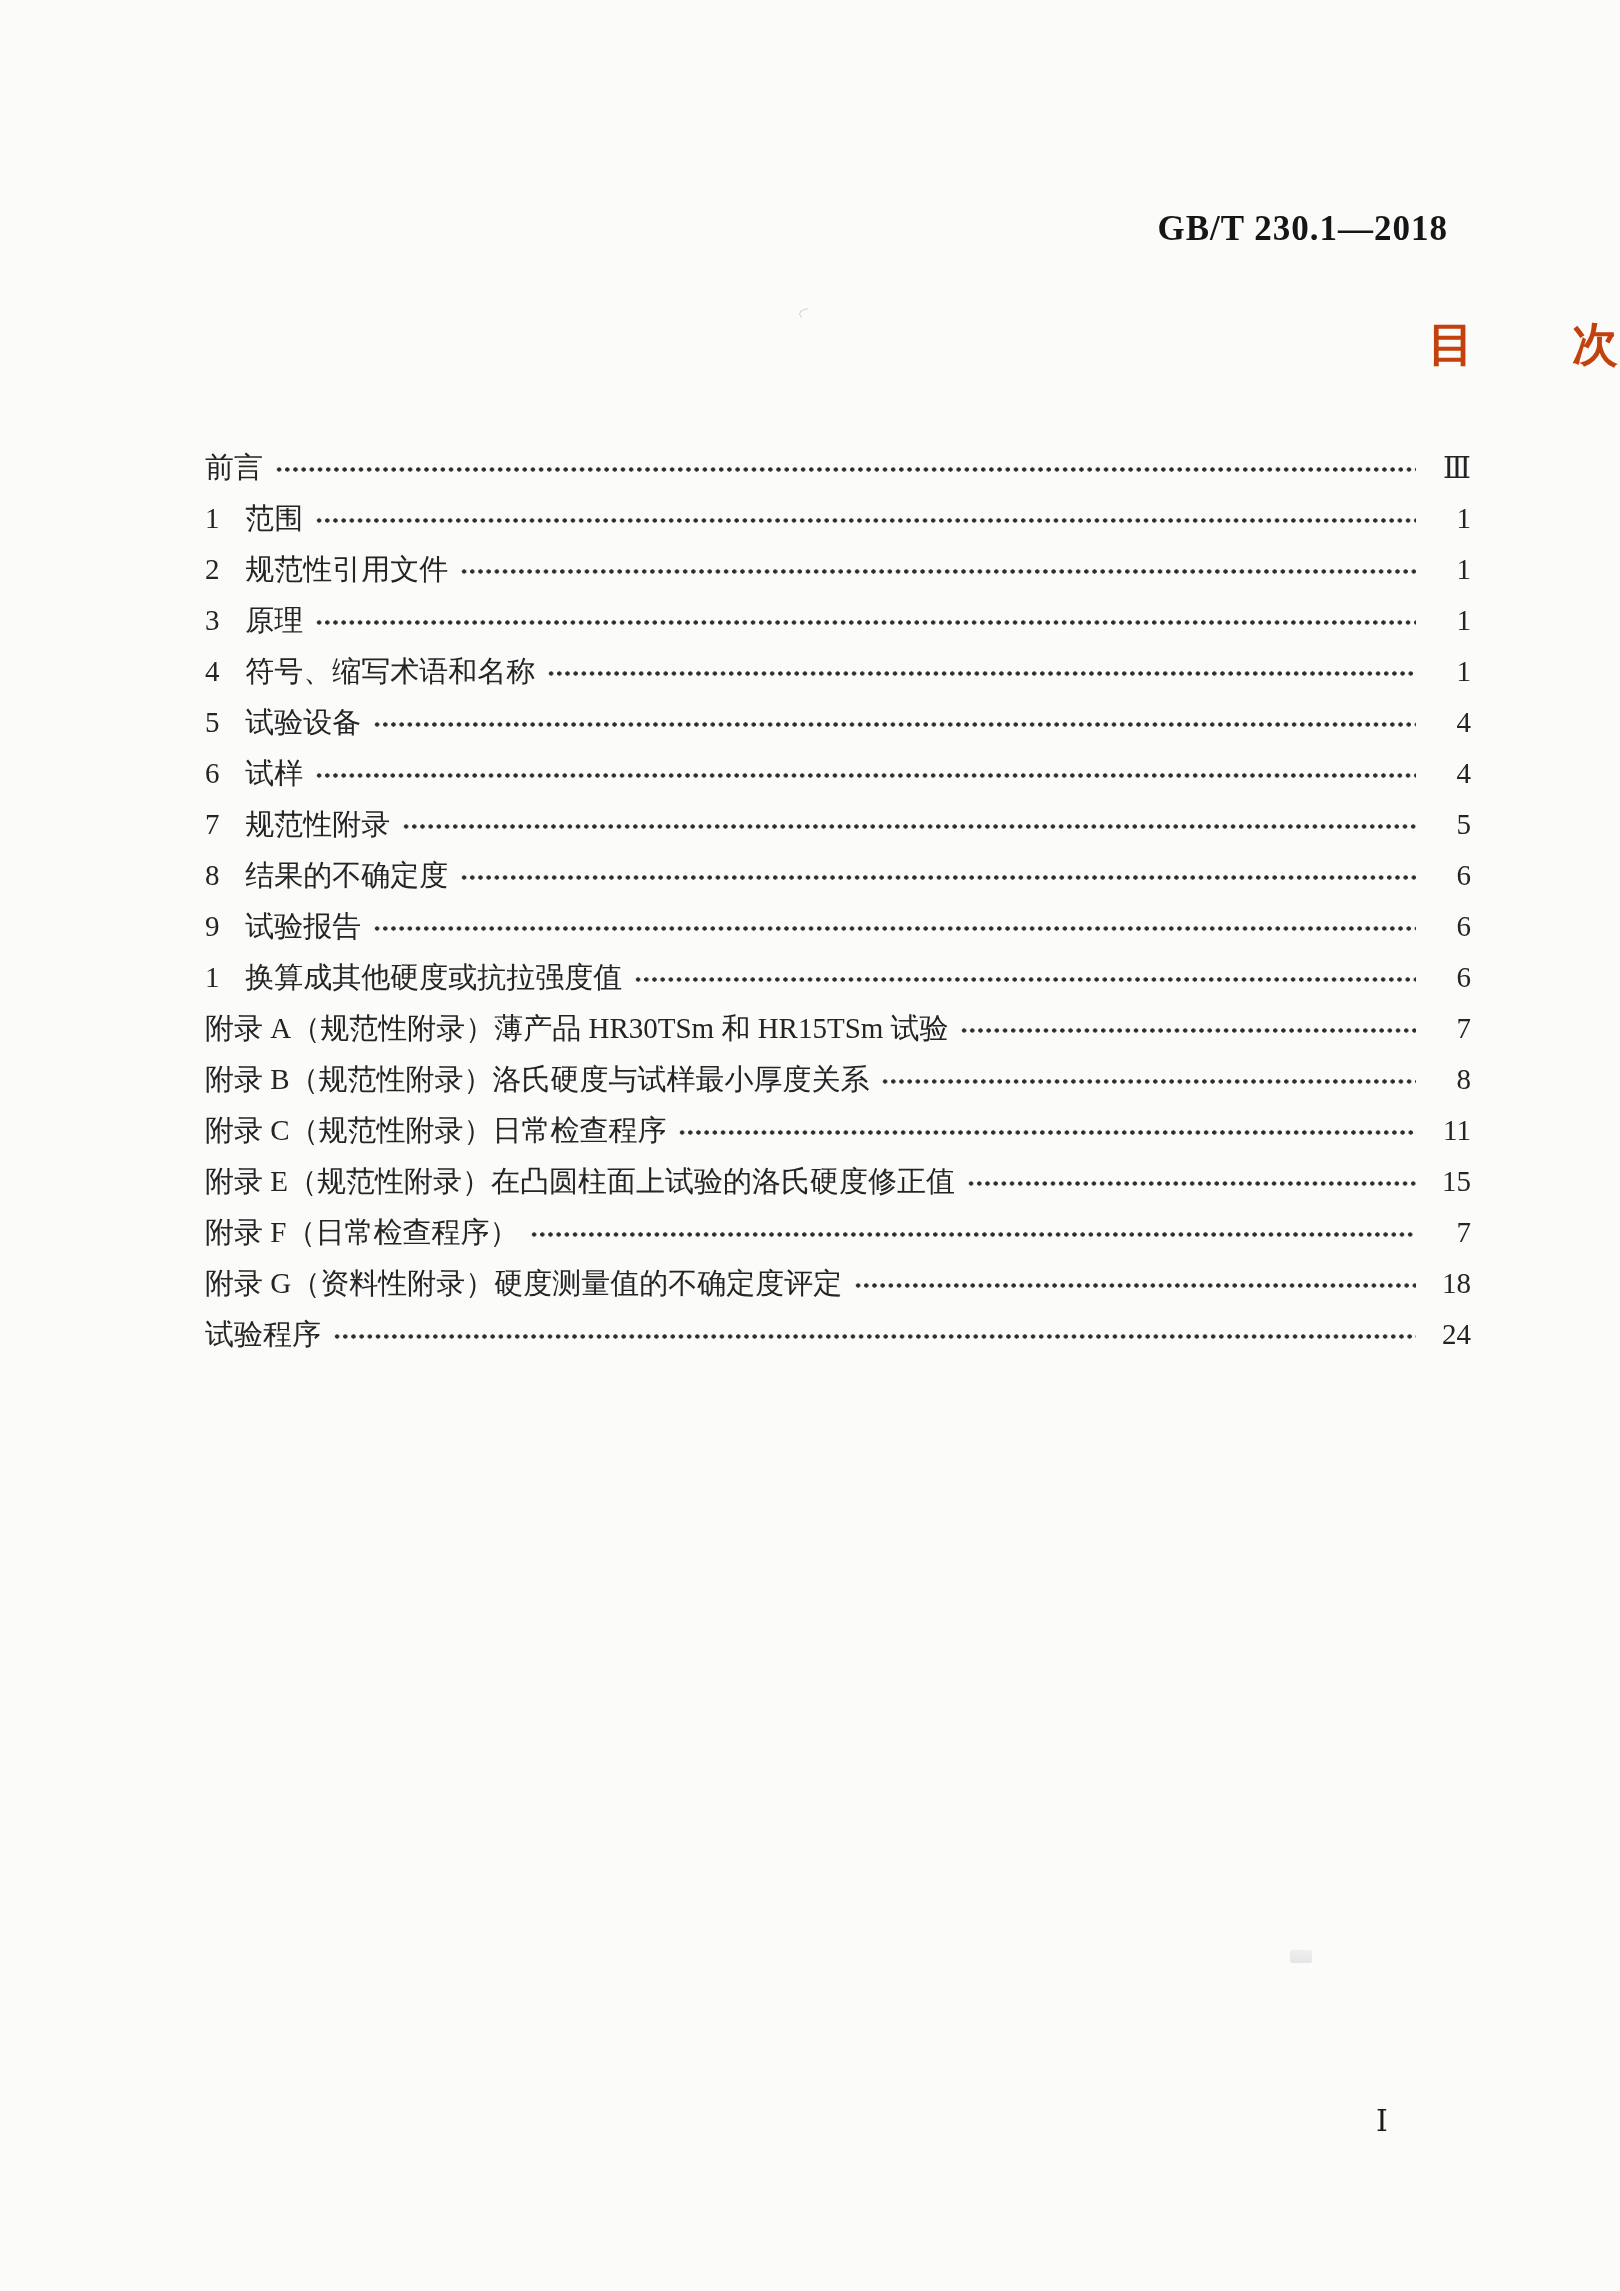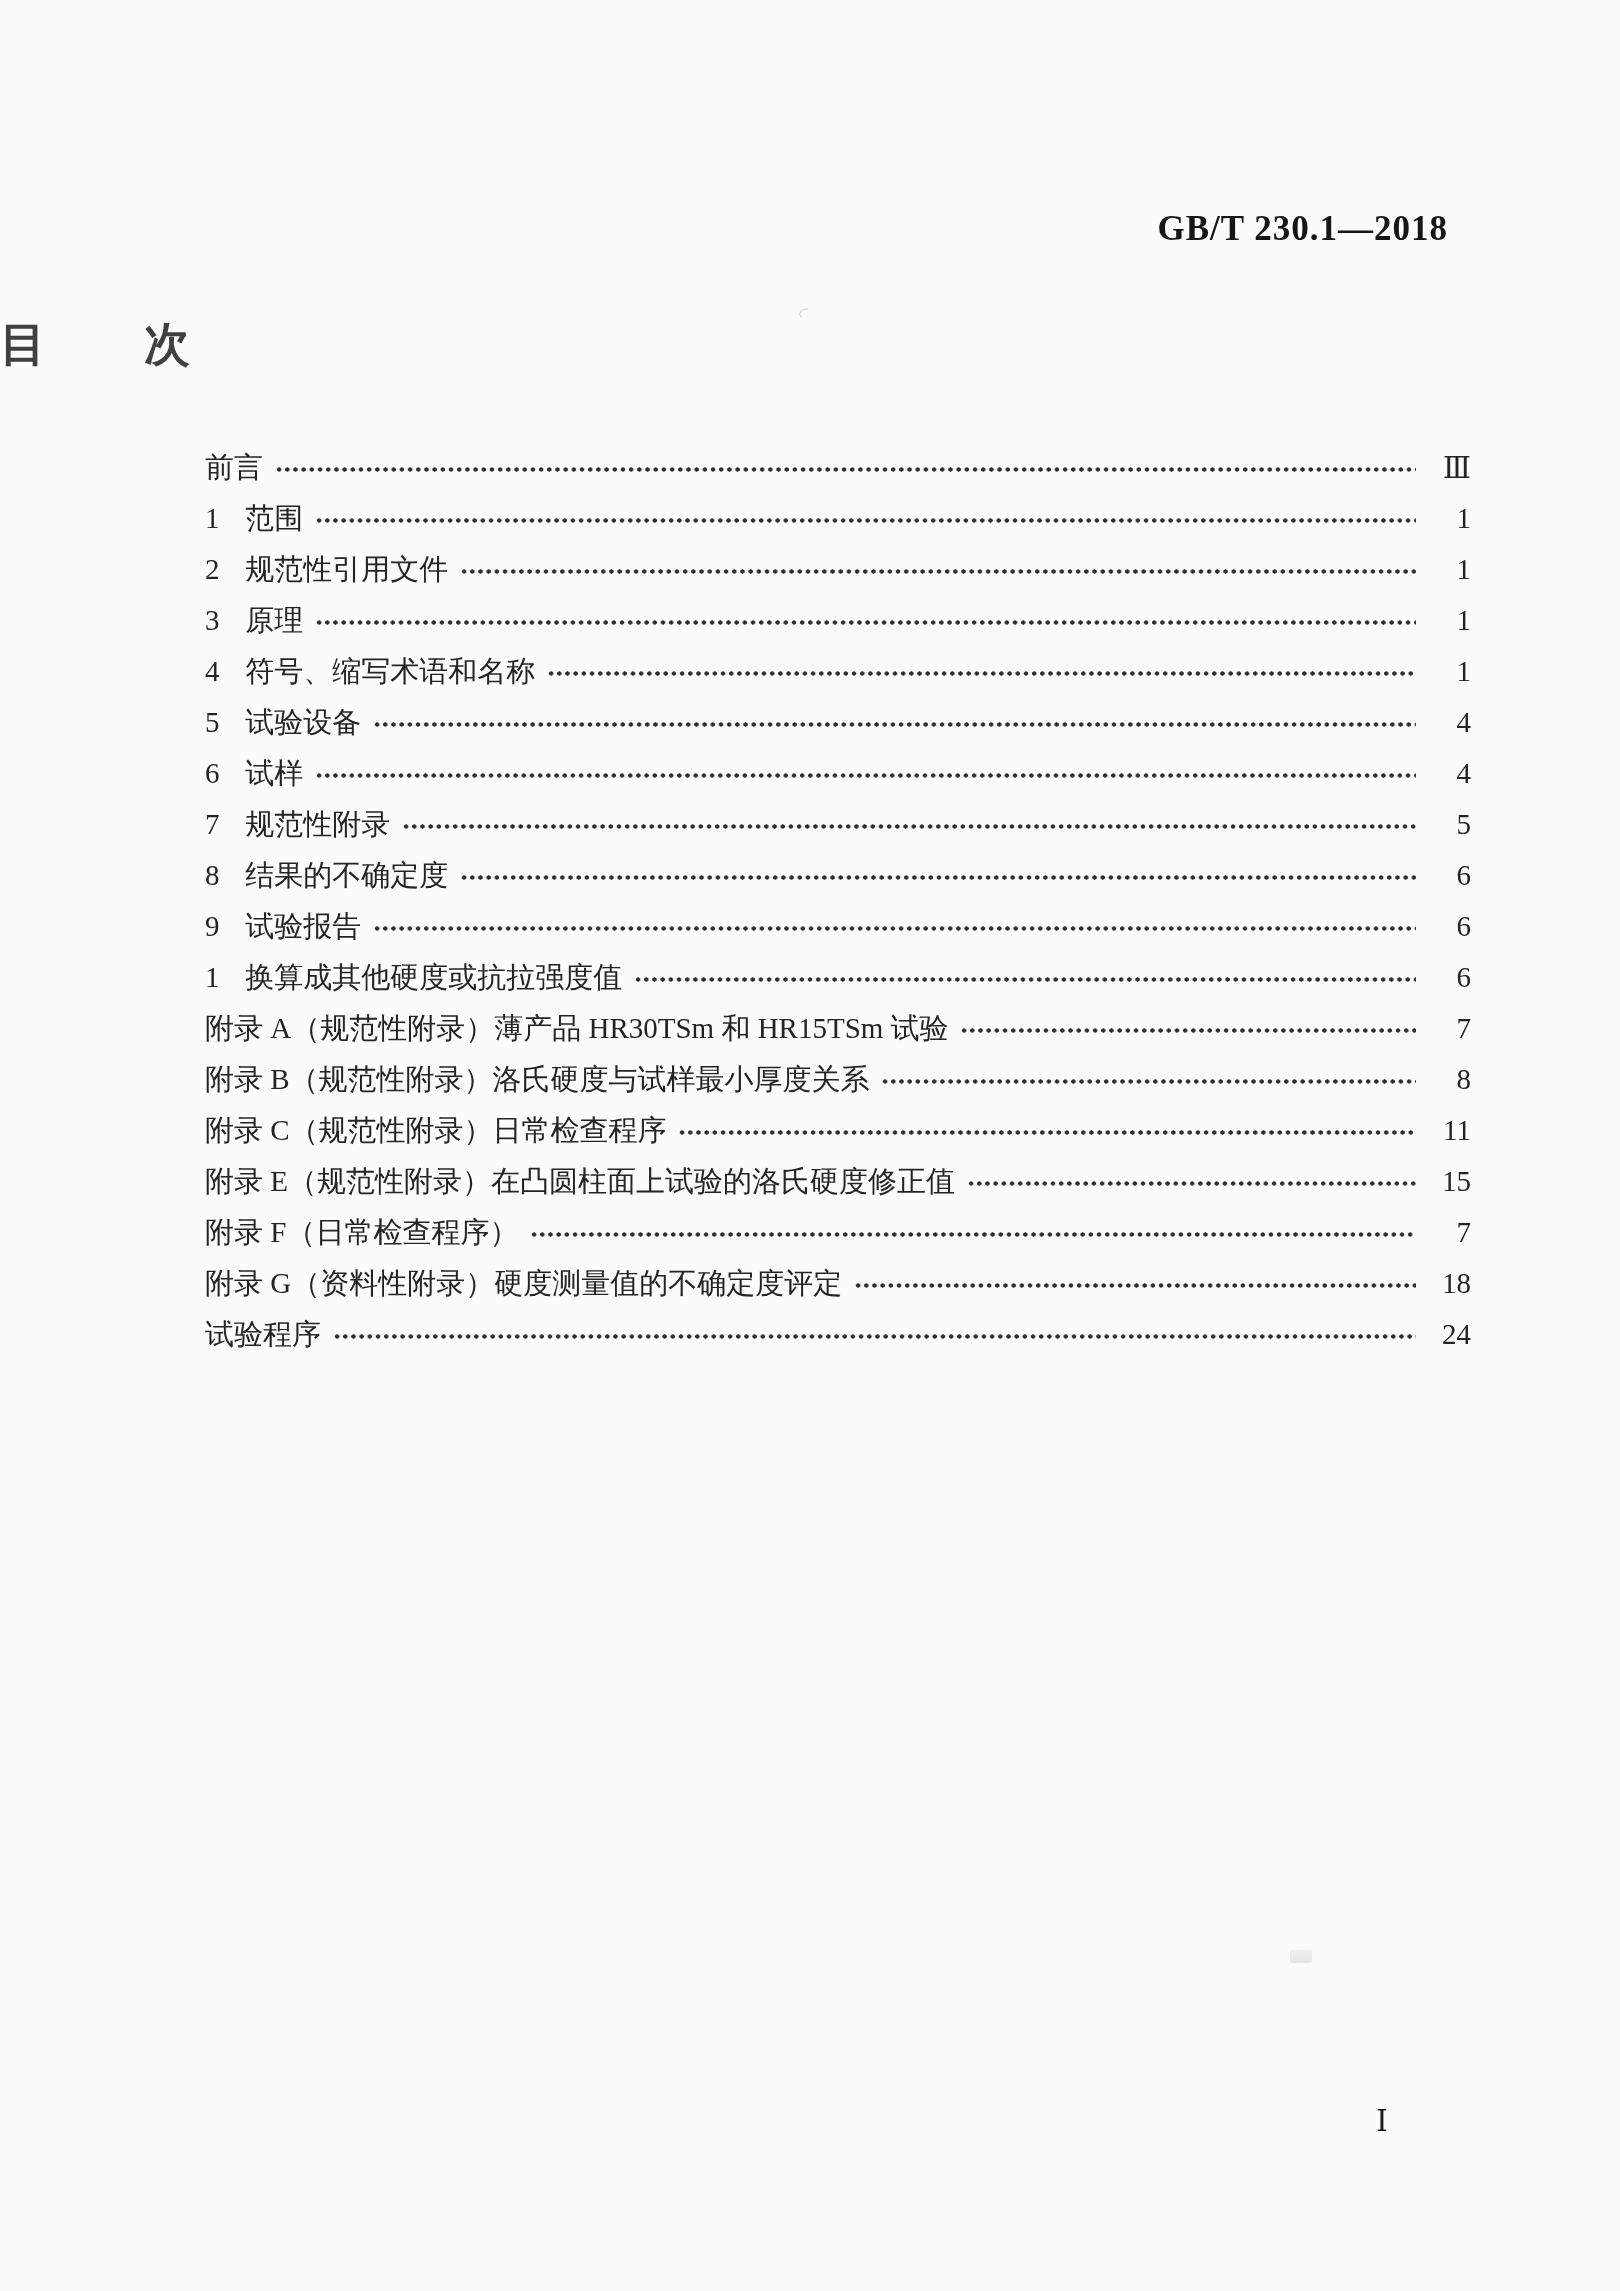--- a/index.html
+++ b/index.html
@@ -25,25 +25,25 @@
     white-space:nowrap;
     margin-top:21px;
   }
 
   
   .toc-title {
     position:absolute;
     top:314px;
     left:0;
     width:100%;
-    text-align:left;
+    text-align:right;
     font-family:"Liberation Sans","DejaVu Sans",sans-serif;
     font-weight:bold;
     font-size:46px;
-    color:#404040;
+    color:#c2410c;
     letter-spacing:2px;
     white-space:pre;
   }
 
   
   .toc {
     position:absolute;
     top:442px;
     left:189px;
     width:1266px;

